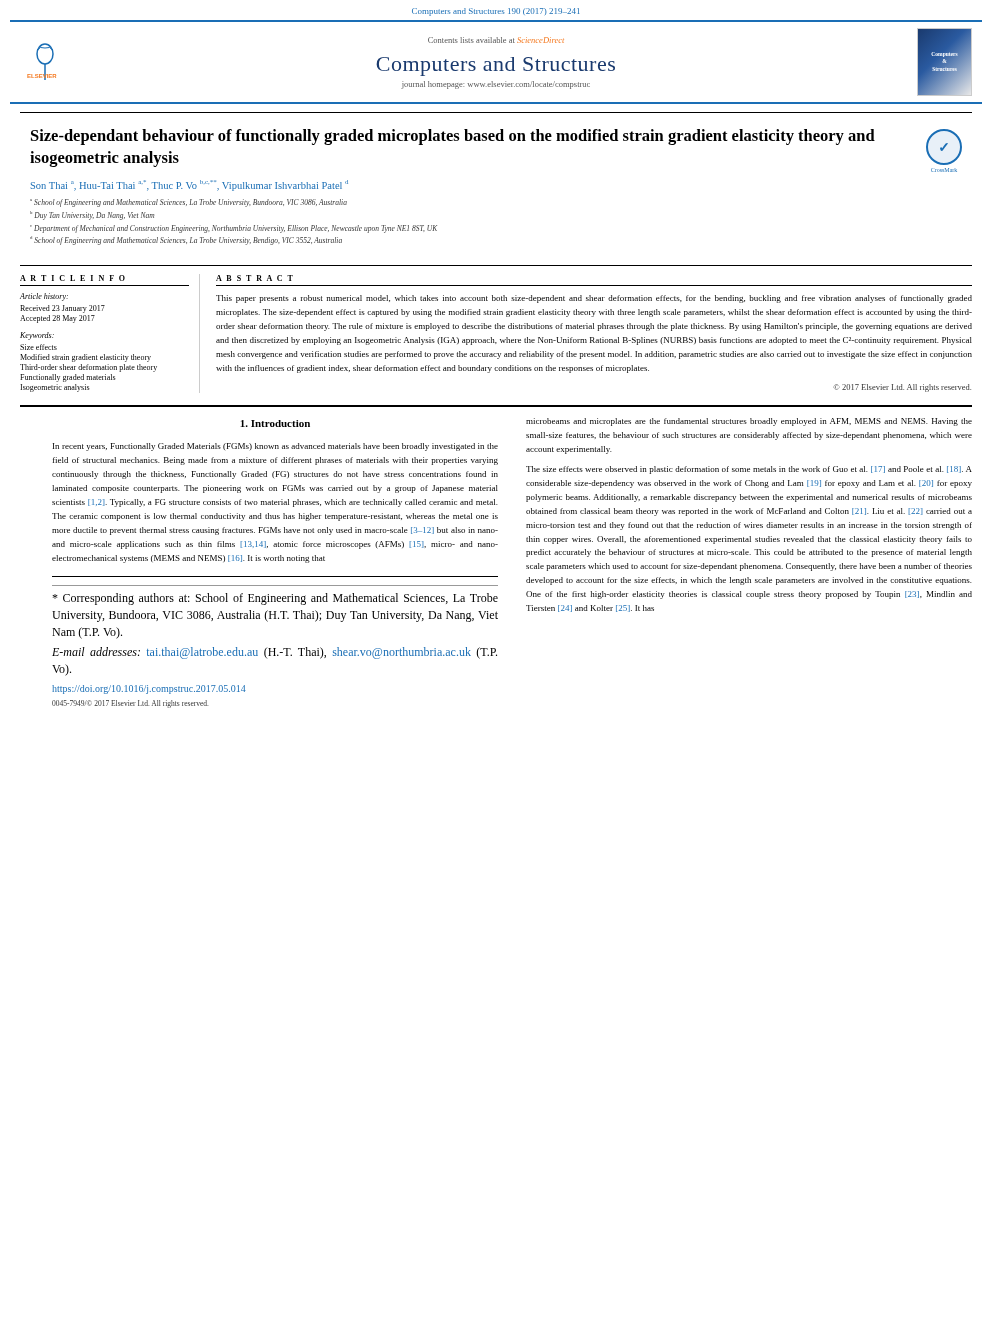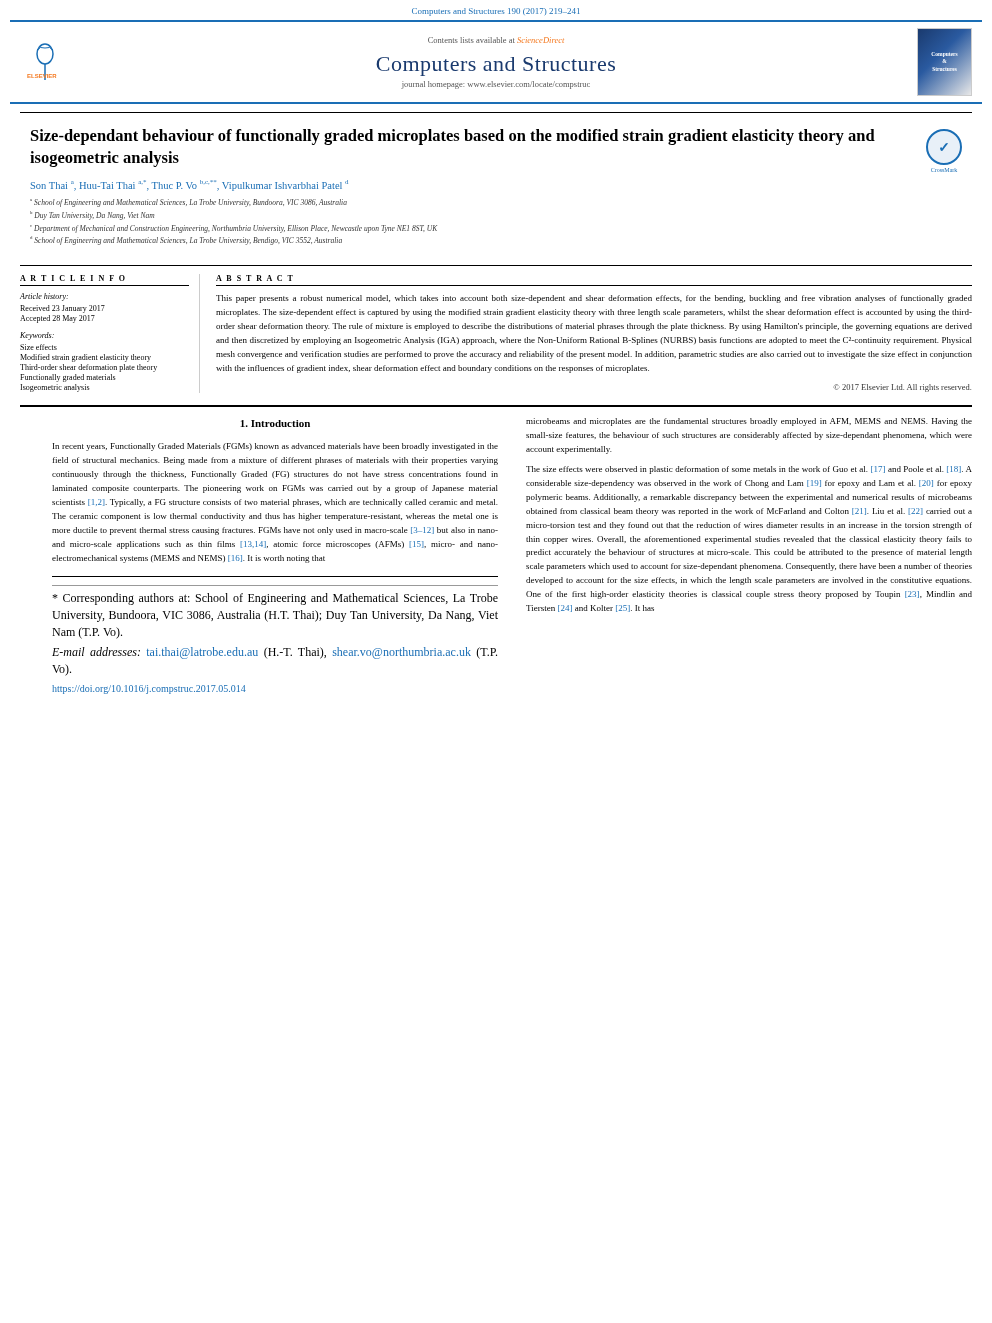--- a/index.html
+++ b/index.html
@@ -379,20 +379,21 @@
           <hr class="separator-line">
           <div class="footnote-text">
             * Corresponding authors at: School of Engineering and Mathematical Sciences, La Trobe University, Bundoora, VIC 3086, Australia (H.T. Thai); Duy Tan University, Da Nang, Viet Nam (T.P. Vo).
           </div>
           <div class="footnote-text">
             <em>E-mail addresses:</em> <span class="footnote-link">tai.thai@latrobe.edu.au</span> (H.-T. Thai), <span class="footnote-link">shear.vo@northumbria.ac.uk</span> (T.P. Vo).
           </div>
           <div class="doi-line">
             <span class="footnote-link">https://doi.org/10.1016/j.compstruc.2017.05.014</span>
           </div>
+          <div class="issn-line">0045-7949/© 2017 Elsevier Ltd. All rights reserved.</div>
         </div>
       </div>
 
       <div class="body-col">
         <div class="body-text">
           microbeams and microplates are the fundamental structures broadly employed in AFM, MEMS and NEMS. Having the small-size features, the behaviour of such structures are considerably affected by size-dependant phenomena, which were account experimentally.
         </div>
         <div class="body-text">
           The size effects were observed in plastic deformation of some metals in the work of Guo et al. <span class="ref">[17]</span> and Poole et al. <span class="ref">[18]</span>. A considerable size-dependency was observed in the work of Chong and Lam <span class="ref">[19]</span> for epoxy and Lam et al. <span class="ref">[20]</span> for epoxy polymeric beams. Additionally, a remarkable discrepancy between the experimental and numerical results of microbeams obtained from classical beam theory was reported in the work of McFarland and Colton <span class="ref">[21]</span>. Liu et al. <span class="ref">[22]</span> carried out a micro-torsion test and they found out that the reduction of wires diameter results in an increase in the torsion strength of thin copper wires. Overall, the aforementioned experimental studies revealed that the classical elasticity theory fails to predict accurately the behaviour of structures at micro-scale. This could be attributed to the presence of material length scale parameters which used to account for size-dependant phenomena. Consequently, there have been a number of theories developed to account for the size effects, in which the length scale parameters are involved in the constitutive equations. One of the first high-order elasticity theories is classical couple stress theory proposed by Toupin <span class="ref">[23]</span>, Mindlin and Tiersten <span class="ref">[24]</span> and Kolter <span class="ref">[25]</span>. It has
         </div>

